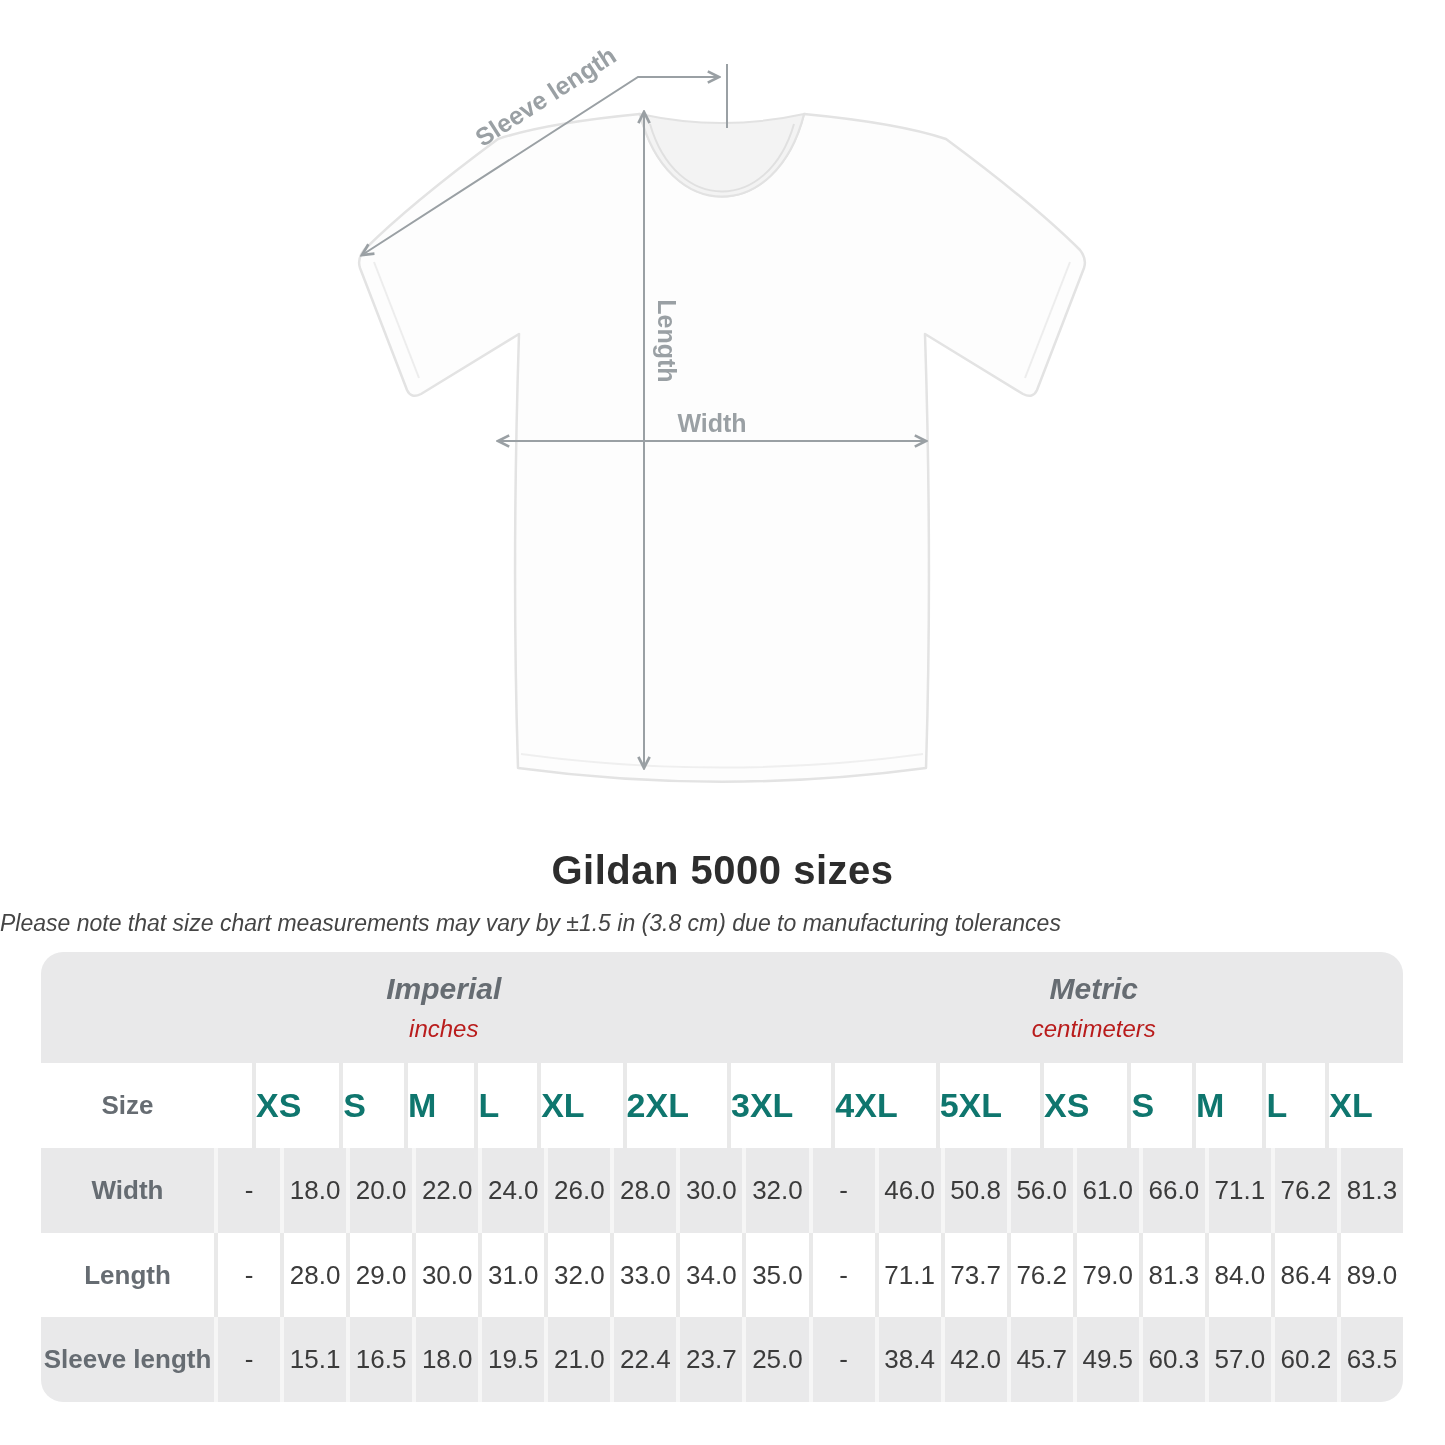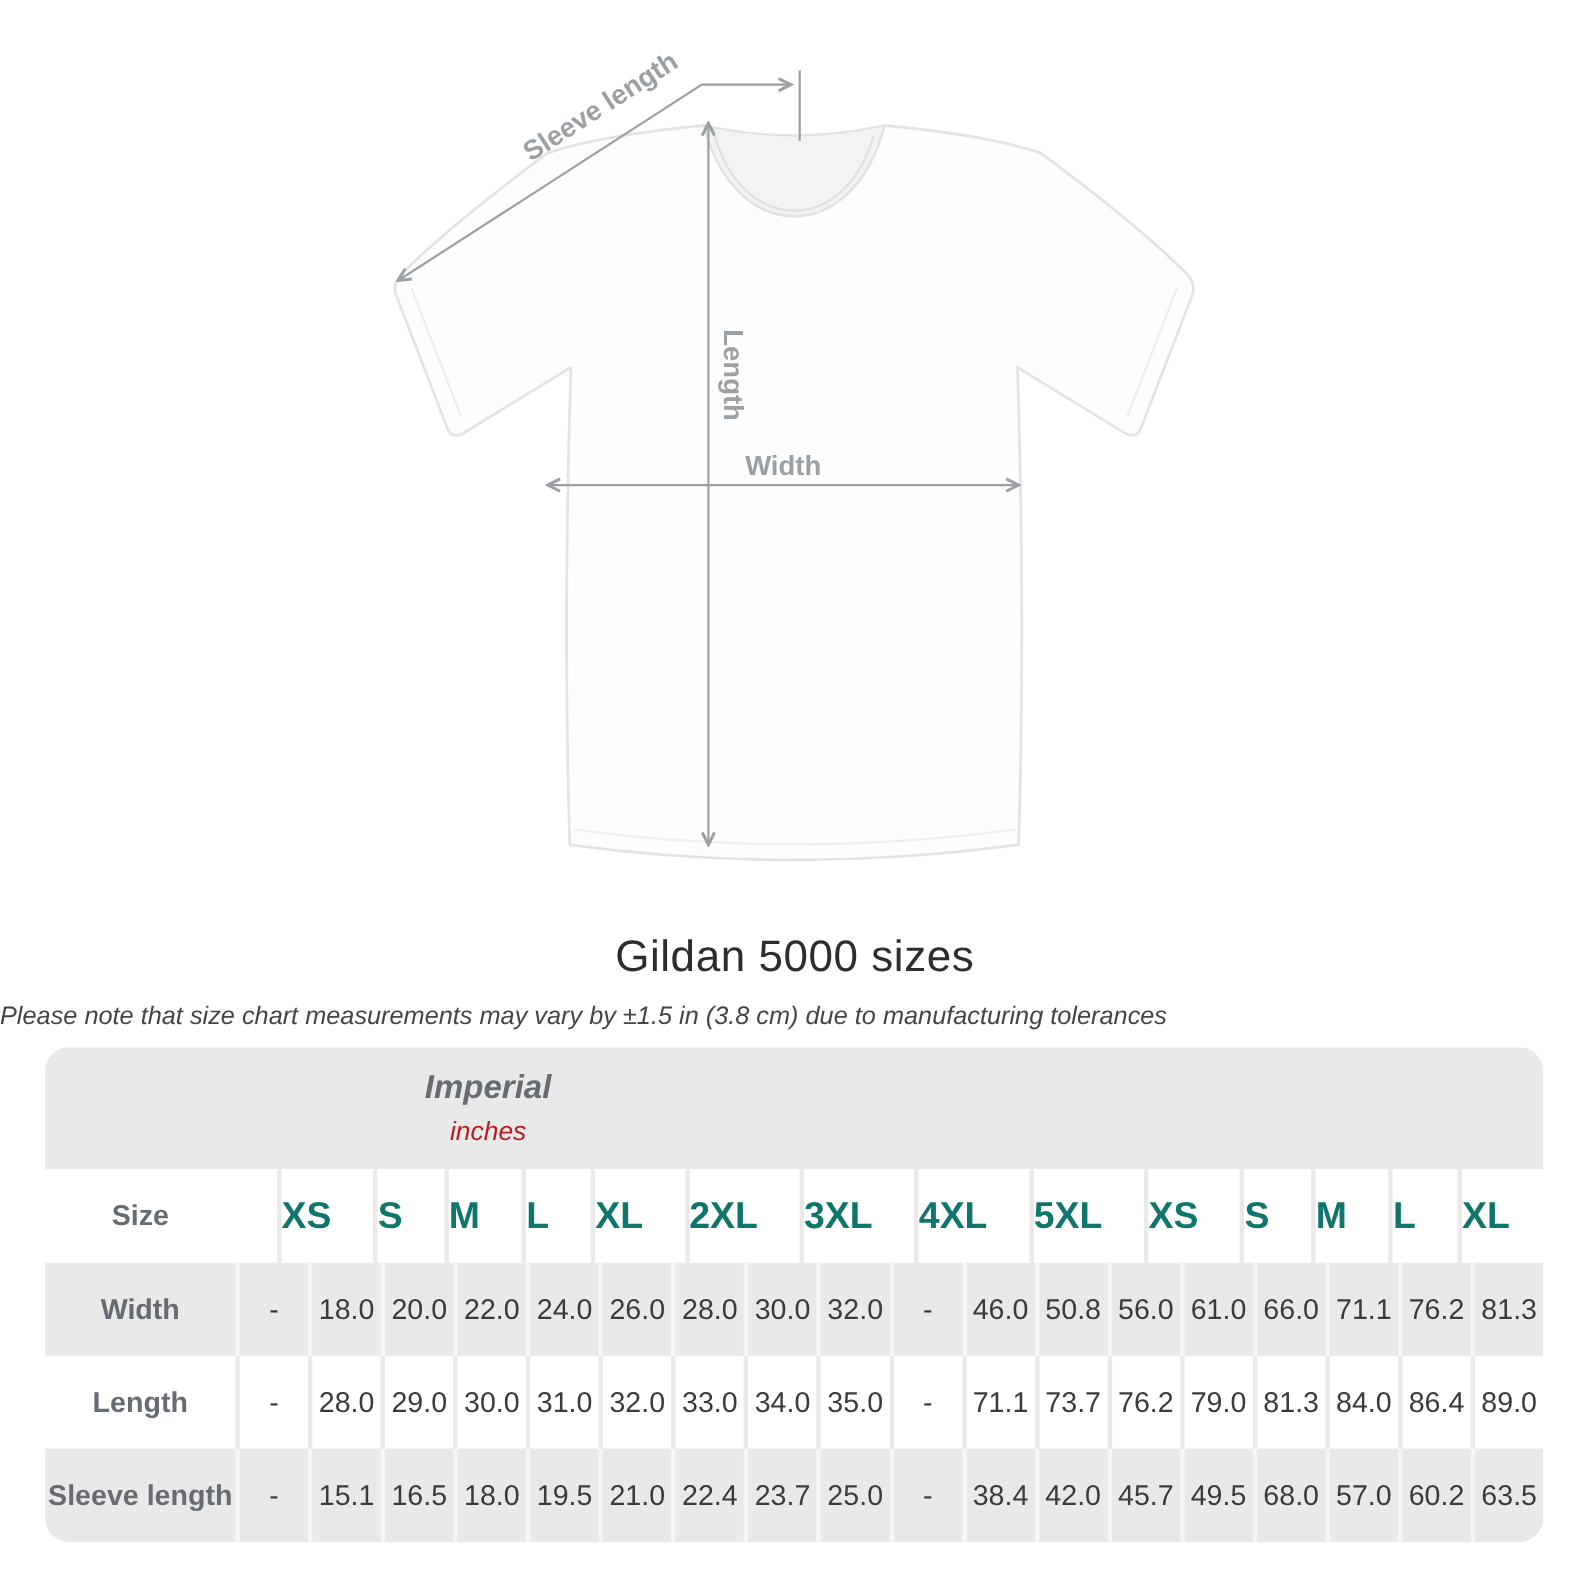--- a/index.html
+++ b/index.html
@@ -3,21 +3,21 @@
 <meta charset="utf-8">
 <style>
   html,body { margin:0; padding:0; background:#ffffff; }
   .stage {
     position:relative; width:1445px; height:1445px; background:#ffffff;
     font-family:"Liberation Sans","DejaVu Sans",sans-serif; overflow:hidden;
   }
   .diagram-svg { position:absolute; left:0; top:0; }
   .page-title {
     position:absolute; left:0; top:848px; width:1445px; text-align:center;
-    font-size:40px; font-weight:normal; color:#2d2d2d; letter-spacing:0.5px;
+    font-size:40px; font-weight:bold; color:#2d2d2d; letter-spacing:0.5px;
   }
   .page-subtitle {
     position:absolute; left:0; top:910px; width:1445px; text-align:left;
     font-size:23px; font-style:italic; color:#454545;
   }
   .size-table {
     position:absolute; left:41px; top:952px; width:1362px;
     border-radius:22px; overflow:hidden;
   }
   .row { display:grid; grid-template-columns:173px repeat(18,1fr); }
@@ -98,20 +98,24 @@
 
   <div class="page-title">Gildan 5000 sizes</div>
   <div class="page-subtitle">Please note that size chart measurements may vary by ±1.5 in (3.8 cm) due to manufacturing tolerances</div>
 
   <div class="size-table">
     <div class="row r-band">
       <div class="band-half imperial">
         <div class="band-name">Imperial</div>
         <div class="band-unit">inches</div>
       </div>
+      <div class="band-half metric">
+        <div class="band-name">Metric</div>
+        <div class="band-unit">centimeters</div>
+      </div>
     </div>
     <div class="row r-white sep hdr-row">
         <div class="cell lbl">Size</div>
         <div class="cell hdr">XS</div>
         <div class="cell hdr">S</div>
         <div class="cell hdr">M</div>
         <div class="cell hdr">L</div>
         <div class="cell hdr">XL</div>
         <div class="cell hdr">2XL</div>
         <div class="cell hdr">3XL</div>
@@ -178,20 +182,20 @@
         <div class="cell val">19.5</div>
         <div class="cell val">21.0</div>
         <div class="cell val">22.4</div>
         <div class="cell val">23.7</div>
         <div class="cell val">25.0</div>
         <div class="cell val">-</div>
         <div class="cell val">38.4</div>
         <div class="cell val">42.0</div>
         <div class="cell val">45.7</div>
         <div class="cell val">49.5</div>
-        <div class="cell val">68.0</div>
+        <div class="cell val">60.3</div>
         <div class="cell val">57.0</div>
         <div class="cell val">60.2</div>
         <div class="cell val">63.5</div>
       </div>
   </div>
 
 </div>
 
 </body></html>

